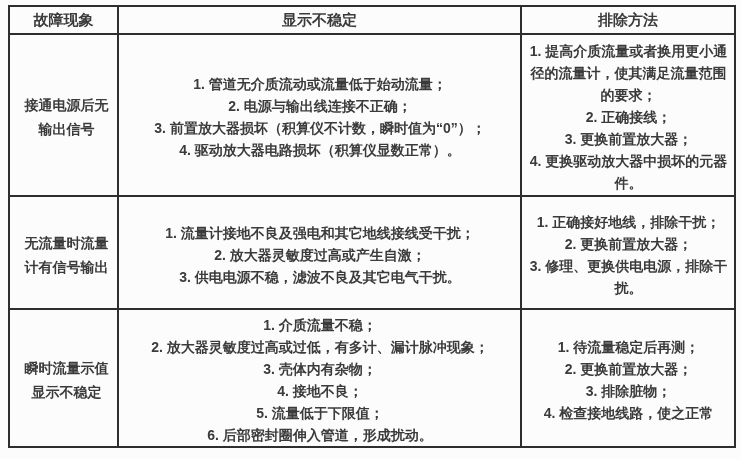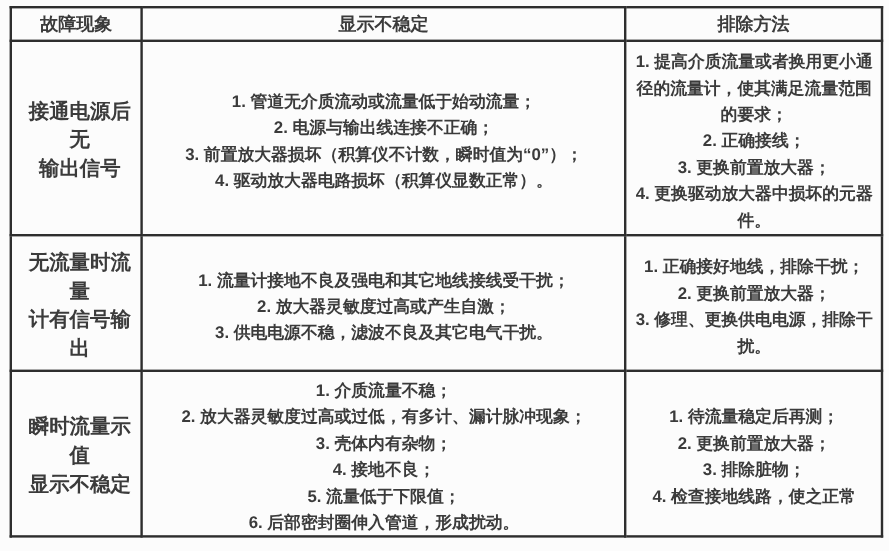--- a/index.html
+++ b/index.html
@@ -41,21 +41,21 @@
   }
   .fault-table td {
     vertical-align: middle;
     font-size: 14px;
     line-height: 22px;
     white-space: pre-line;
     padding: 4px 6px 0 7px;
     text-align: center;
   }
   .fault-table td.col-phen {
-    font-size: 17px;
+    font-size: 14px;
     line-height: 24px;
     padding-left: 10px;
     padding-right: 4px;
   }
   tr.row-1 { height: 162px; }
   tr.row-2 { height: 113px; }
   tr.row-3 { height: 133px; }
 </style>
 </head>
 <body>

